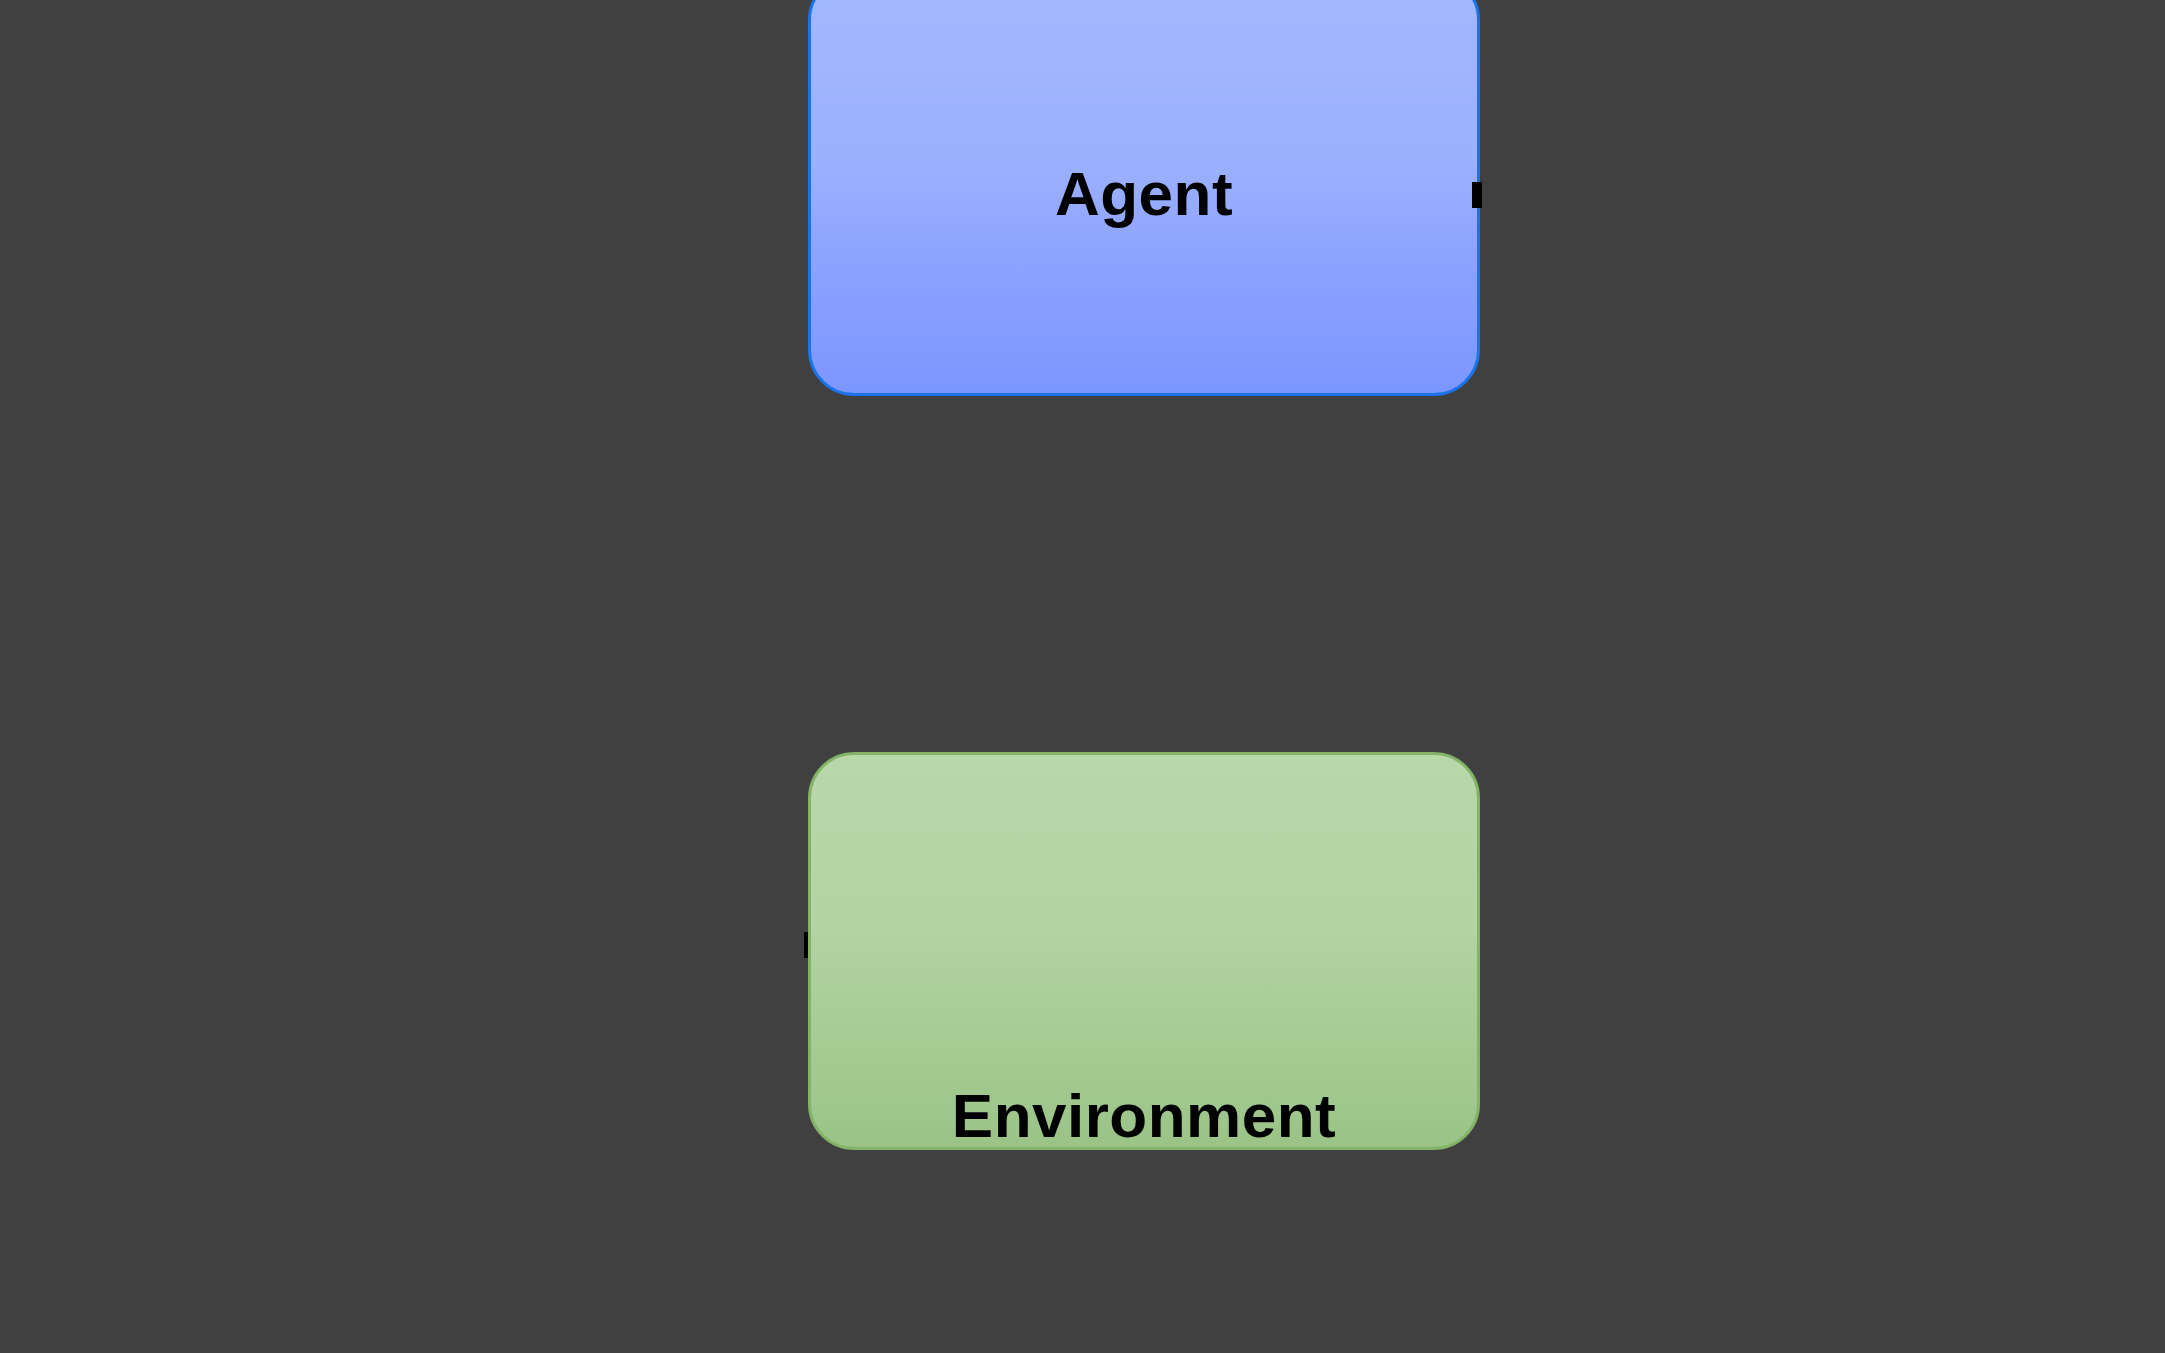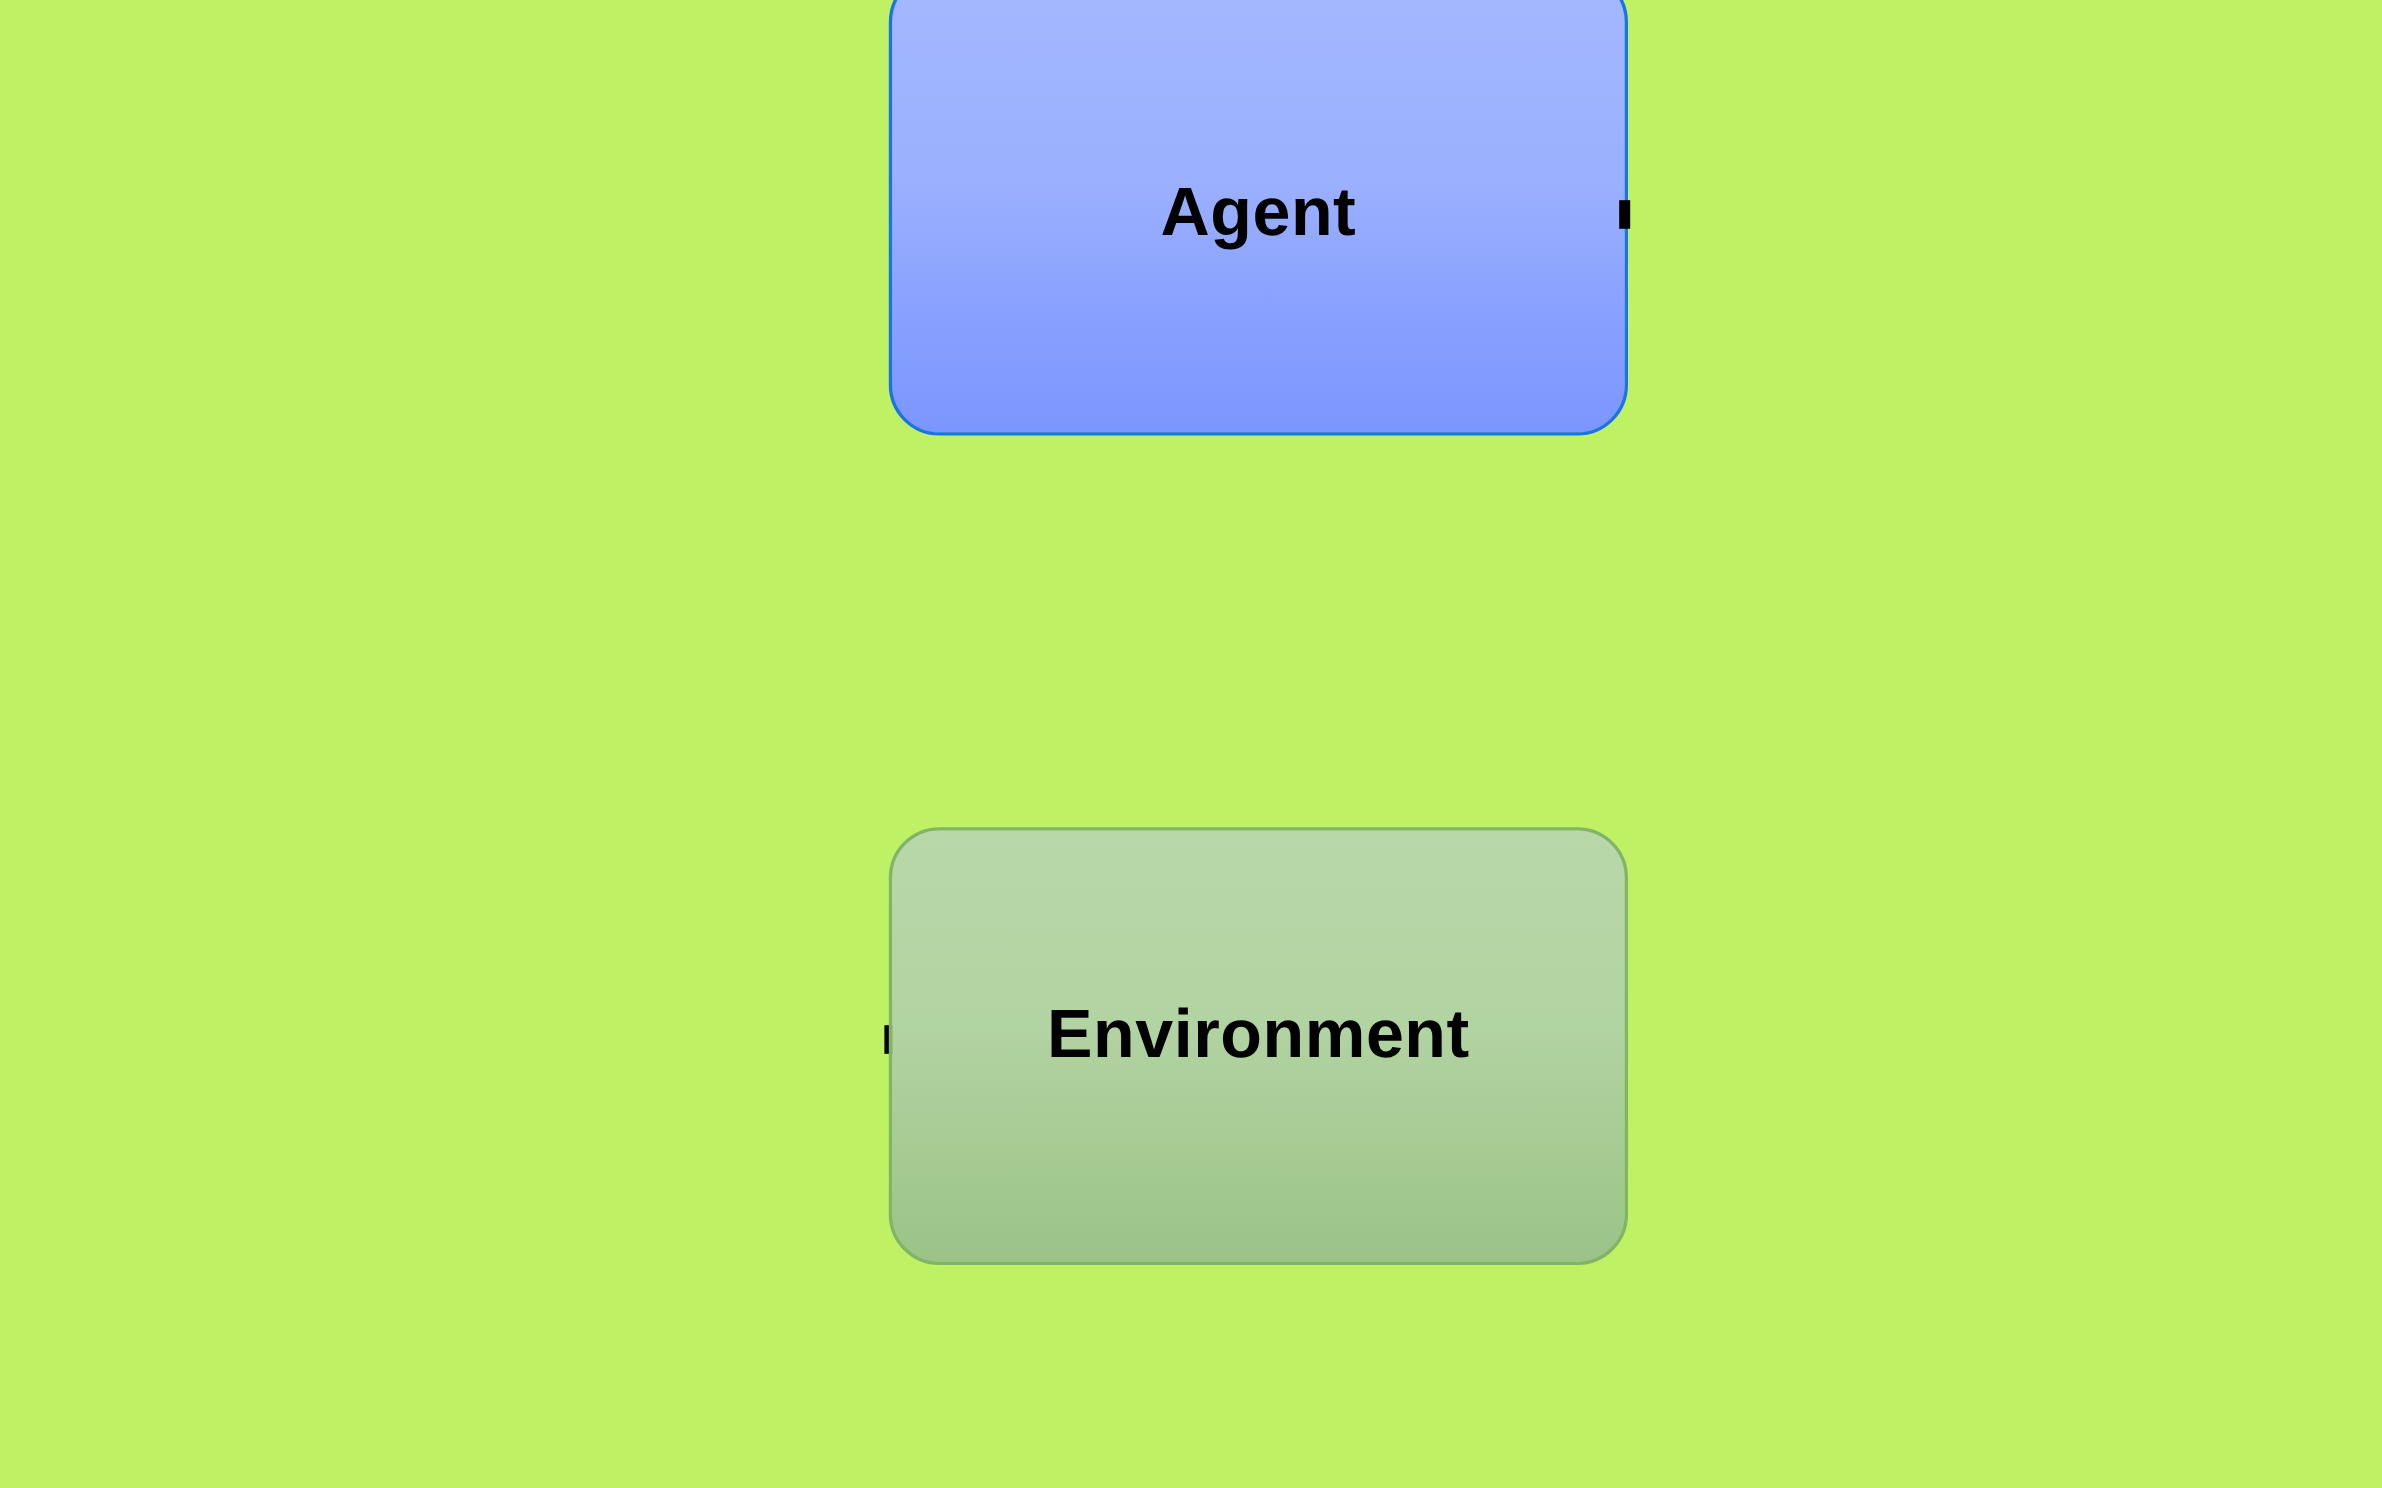--- a/index.html
+++ b/index.html
@@ -9,21 +9,21 @@
     background: #000000;
   }
   body {
     font-family: "Liberation Sans", "DejaVu Sans", sans-serif;
   }
 
   #canvas {
     position: relative;
     width: 2165px;
     height: 1353px;
-    background: #bef264;
+    background: #404040;
     overflow: hidden;
   }
 
   
   .node {
     position: absolute;
     box-sizing: border-box;
     display: flex;
     align-items: center;
     justify-content: center;
@@ -57,21 +57,21 @@
   }
 
   
   #environment-node {
     left: 808px;
     top: 752px;
     width: 672px;
     height: 398px;
     border-color: #82b366;
     background: linear-gradient(to bottom, #b9d8aa 0%, #b2d3a2 45%, #a4ca91 78%, #9bc387 100%);
-    align-items: flex-start;
+    align-items: flex-end;
     padding-top: 155px;
   }
   #environment-node .node-label {
     font-size: 62px;
   }
 
   
   .connector-stub {
     position: absolute;
     width: 10px;

